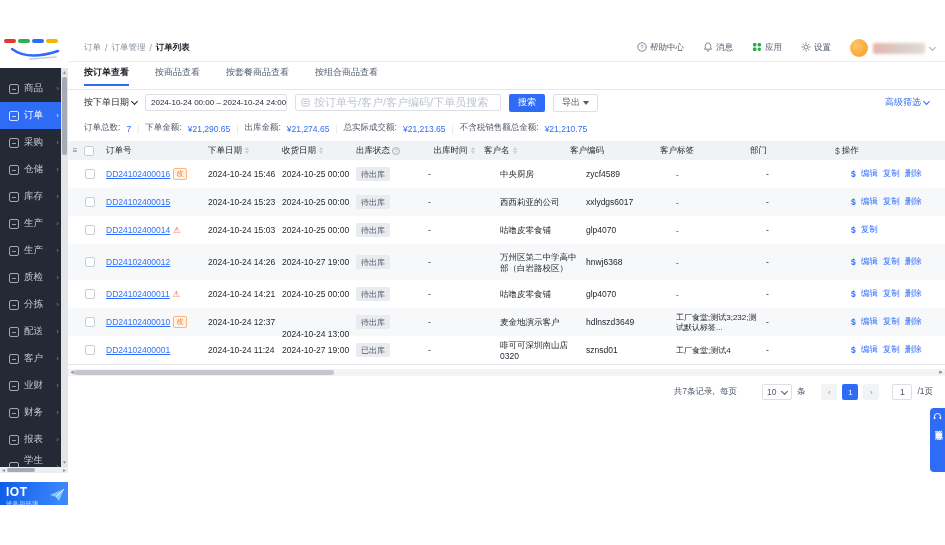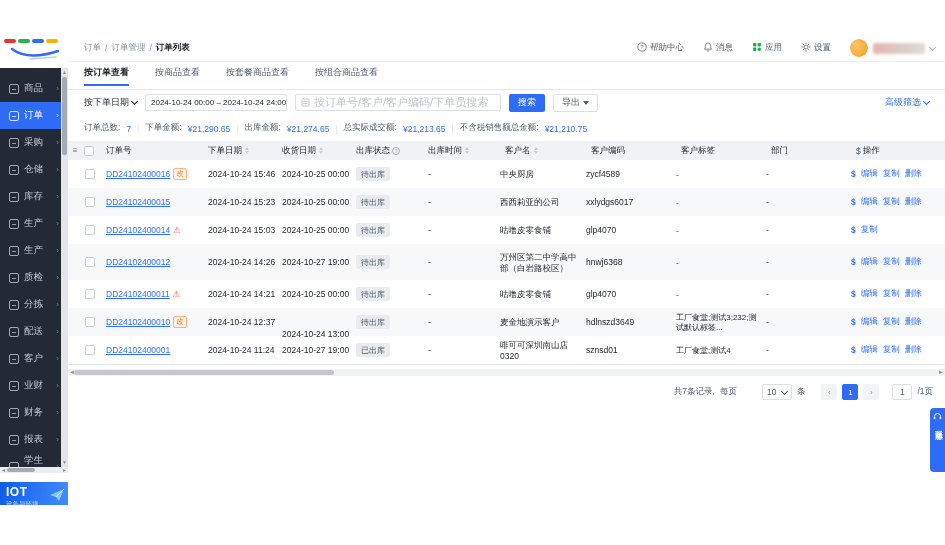--- a/index.html
+++ b/index.html
@@ -351,21 +351,21 @@
           <span>收货日期</span>
           <span class="sort-ic">
             <i class="up"></i>
             <i class="dn"></i>
           </span>
         </div>
         <div class="th" style="width: 72px; flex: 0 0 auto;">
           <span>出库状态</span>
           <span class="info-ic">?</span>
         </div>
-        <div class="th" style="width: 77px; flex: 0 0 auto;">
+        <div class="th" style="width: 56px; flex: 0 0 auto; justify-content: center;">
           <span>出库时间</span>
           <span class="sort-ic">
             <i class="up"></i>
             <i class="dn"></i>
           </span>
         </div>
         <div class="th" style="width: 86px; flex: 0 0 auto;">
           <span>客户名</span>
           <span class="sort-ic">
             <i class="up"></i>

